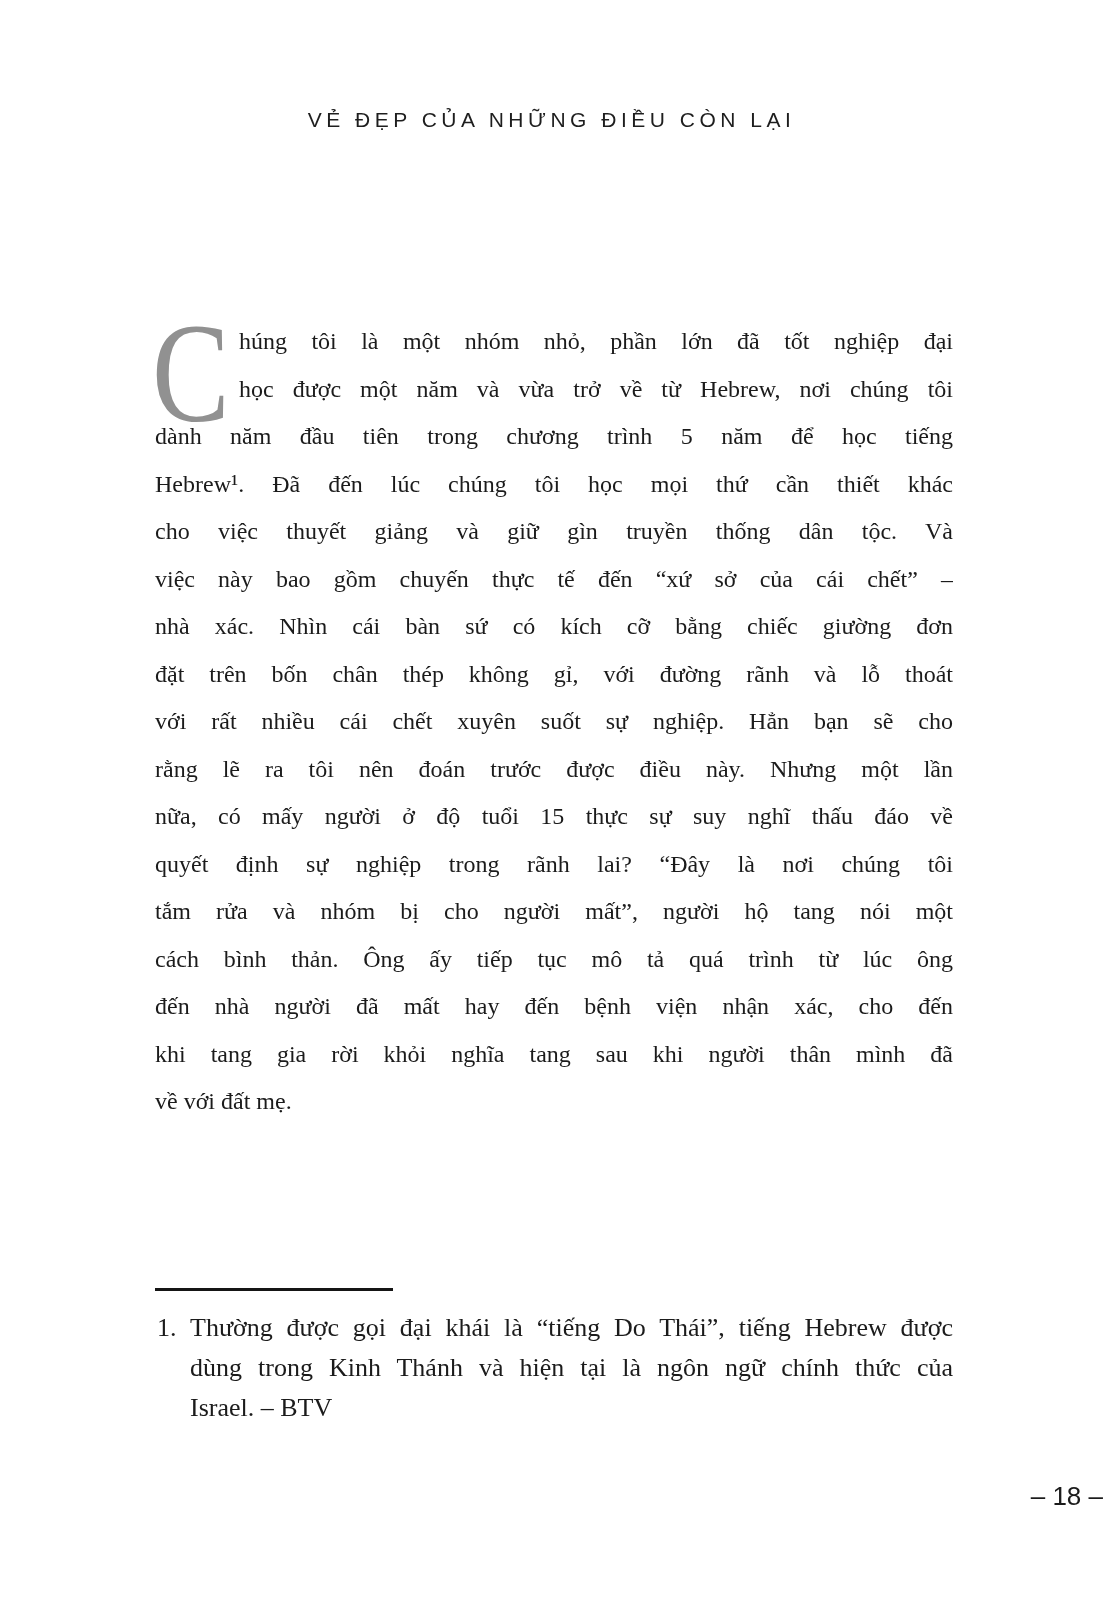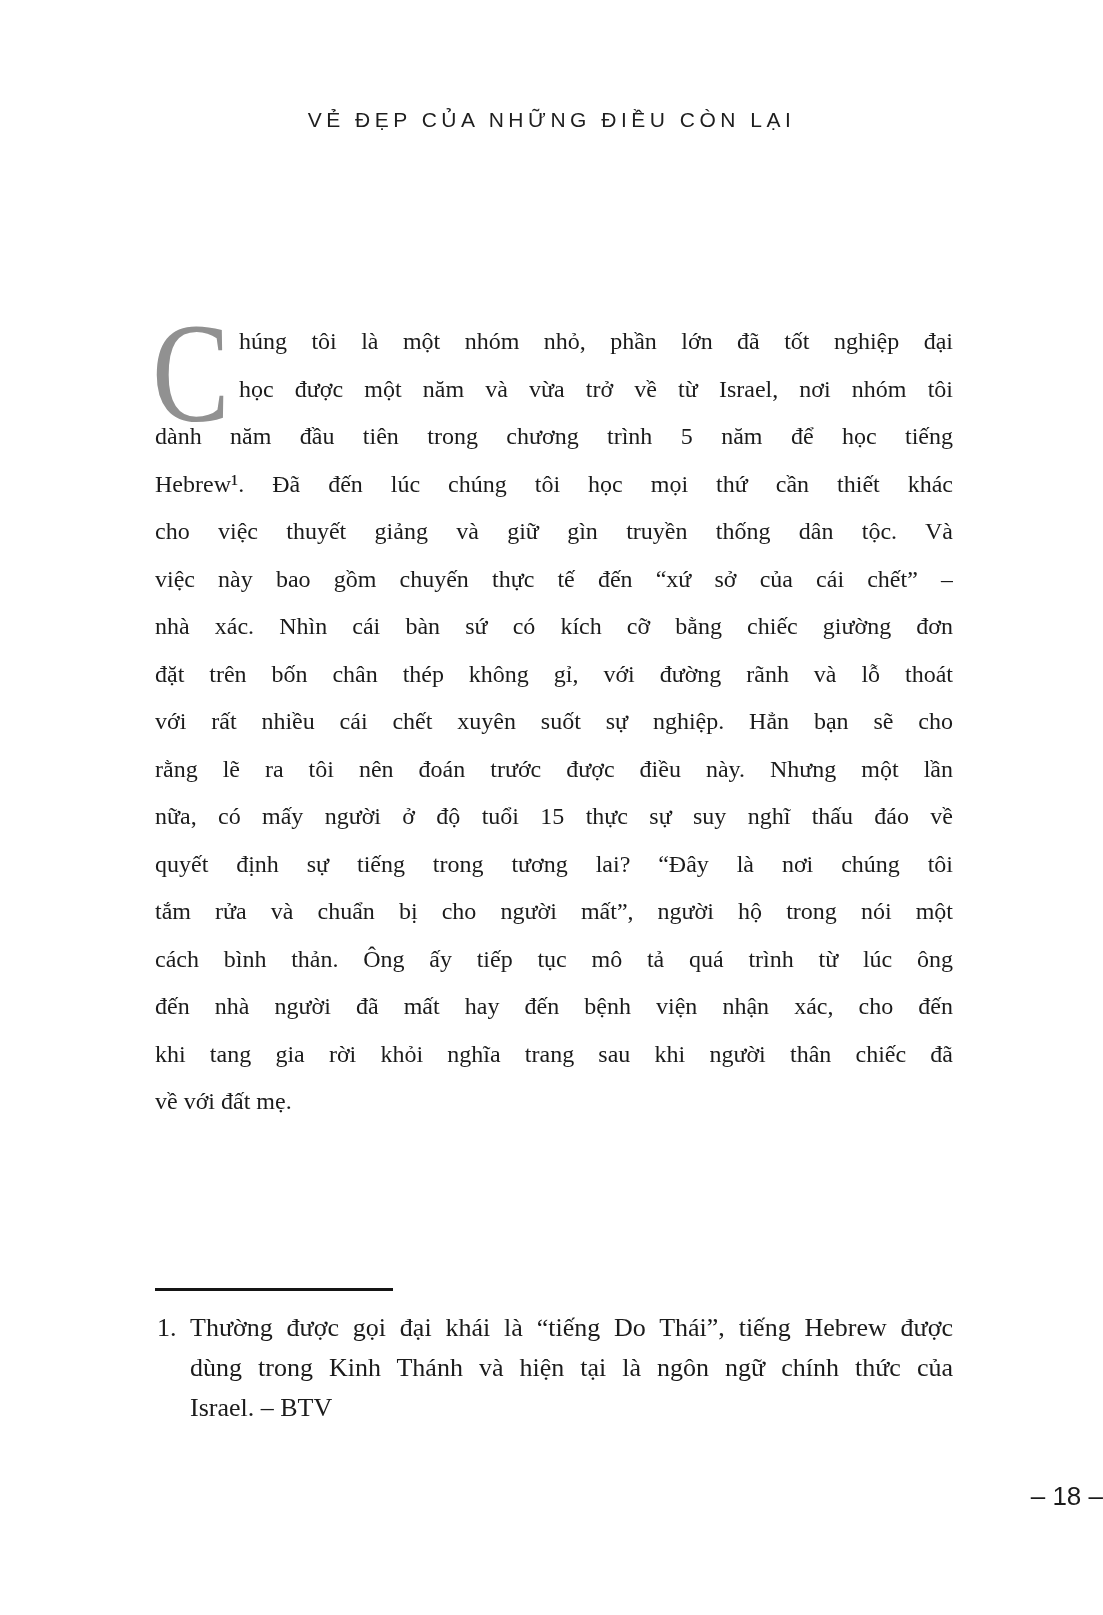--- a/index.html
+++ b/index.html
@@ -113,35 +113,35 @@
 <body>
 
 <div class="page">
 
   <div class="running-head">VẺ ĐẸP CỦA NHỮNG ĐIỀU CÒN LẠI</div>
 
   <div class="content">
     <span class="dropcap">C</span>
 
     <div class="bodyline indent">húng tôi là một nhóm nhỏ, phần lớn đã tốt nghiệp đại</div>
-    <div class="bodyline indent">học được một năm và vừa trở về từ Israel, nơi nhóm tôi</div>
+    <div class="bodyline indent">học được một năm và vừa trở về từ Hebrew, nơi chúng tôi</div>
     <div class="bodyline">dành năm đầu tiên trong chương trình 5 năm để học tiếng</div>
     <div class="bodyline">Hebrew¹. Đã đến lúc chúng tôi học mọi thứ cần thiết khác</div>
     <div class="bodyline">cho việc thuyết giảng và giữ gìn truyền thống dân tộc. Và</div>
     <div class="bodyline">việc này bao gồm chuyến thực tế đến “xứ sở của cái chết” –</div>
     <div class="bodyline">nhà xác. Nhìn cái bàn sứ có kích cỡ bằng chiếc giường đơn</div>
     <div class="bodyline">đặt trên bốn chân thép không gỉ, với đường rãnh và lỗ thoát</div>
     <div class="bodyline">với rất nhiều cái chết xuyên suốt sự nghiệp. Hẳn bạn sẽ cho</div>
     <div class="bodyline">rằng lẽ ra tôi nên đoán trước được điều này. Nhưng một lần</div>
     <div class="bodyline">nữa, có mấy người ở độ tuổi 15 thực sự suy nghĩ thấu đáo về</div>
-    <div class="bodyline">quyết định sự tiếng trong tương lai? “Đây là nơi chúng tôi</div>
-    <div class="bodyline">tắm rửa và chuẩn bị cho người mất”, người hộ trong nói một</div>
+    <div class="bodyline">quyết định sự nghiệp trong rãnh lai? “Đây là nơi chúng tôi</div>
+    <div class="bodyline">tắm rửa và nhóm bị cho người mất”, người hộ tang nói một</div>
     <div class="bodyline">cách bình thản. Ông ấy tiếp tục mô tả quá trình từ lúc ông</div>
     <div class="bodyline">đến nhà người đã mất hay đến bệnh viện nhận xác, cho đến</div>
-    <div class="bodyline">khi tang gia rời khỏi nghĩa trang sau khi người thân chiếc đã</div>
+    <div class="bodyline">khi tang gia rời khỏi nghĩa tang sau khi người thân mình đã</div>
     <div class="bodyline lastline">về với đất mẹ.</div>
   </div>
 
   <div class="footnote-rule"></div>
 
   <div class="footnote">
     <span class="fn-num">1.</span>
     <div class="fn-lines">
       <div class="fn-line">Thường được gọi đại khái là “tiếng Do Thái”, tiếng Hebrew được</div>
       <div class="fn-line">dùng trong Kinh Thánh và hiện tại là ngôn ngữ chính thức của</div>

